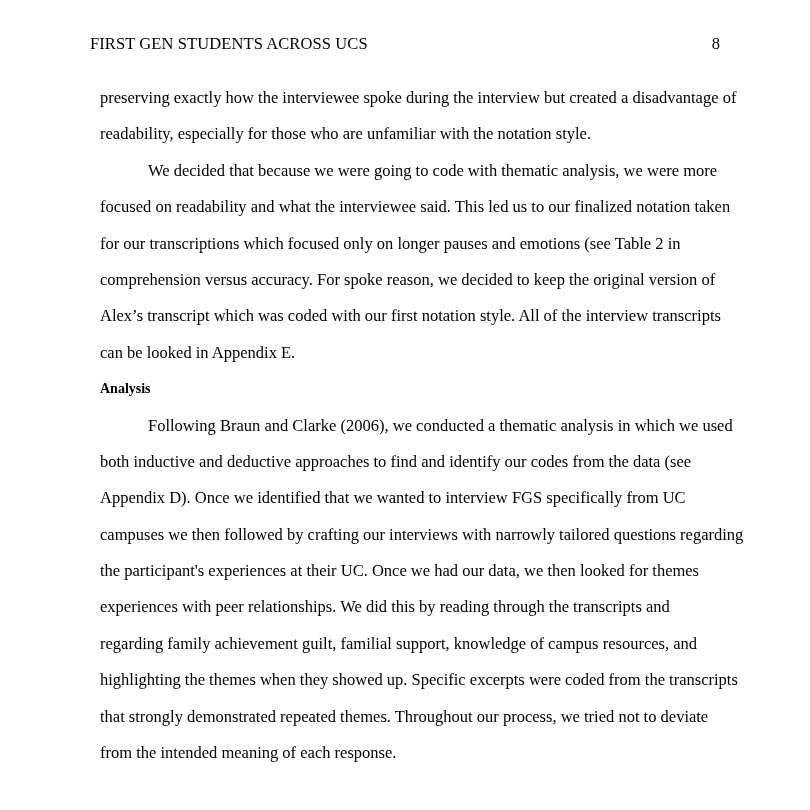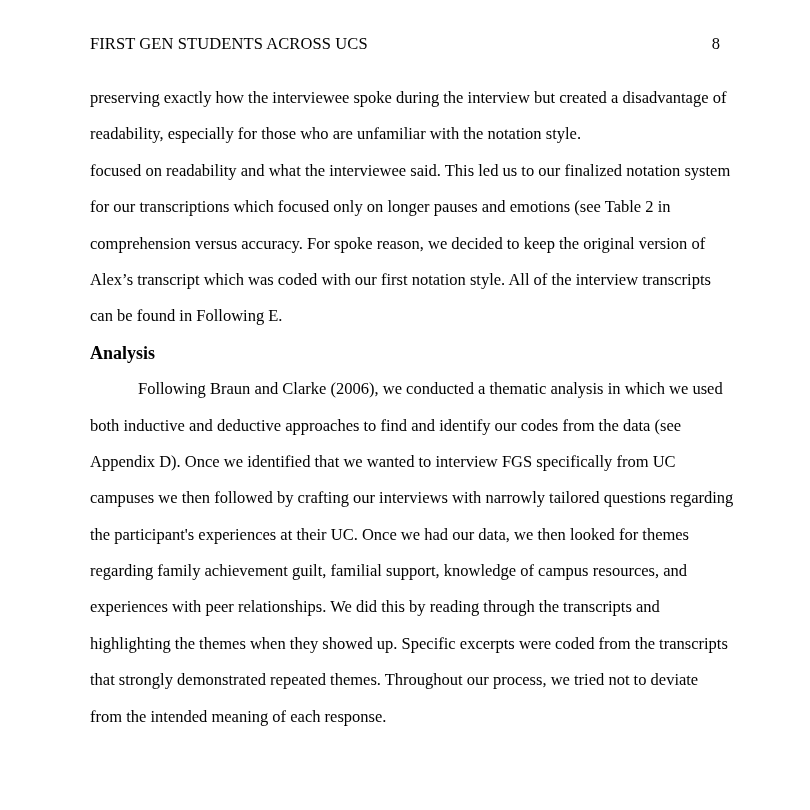--- a/index.html
+++ b/index.html
@@ -45,68 +45,69 @@
   }
   .page-number {
     white-space: nowrap;
     font-size: 16.5px;
   }
 
   
   .body-block {
     position: absolute;
     top: 80px;
-    left: 90px;
+    left: 100px;
     width: 632px;
   }
 
   
   .doc-line {
     font-size: 16.5px;
     line-height: 36.4px;
     height: 36.4px;
     white-space: pre;
     text-align: left;
   }
   .doc-line.indent {
     text-indent: 48px;
   }
 
   .section-heading {
-    font-size: 18px;
+    font-size: 14px;
     line-height: 36.4px;
     height: 36.4px;
     font-weight: bold;
     white-space: pre;
   }
 </style>
 </head>
 <body>
 
 <div class="page">
 
   <div class="page-header">
     <span class="running-head">FIRST GEN STUDENTS ACROSS UCS</span>
     <span class="page-number">8</span>
   </div>
 
   <div class="body-block" id="body-block">
       <div class="doc-line">preserving exactly how the interviewee spoke during the interview but created a disadvantage of</div>
       <div class="doc-line">readability, especially for those who are unfamiliar with the notation style.</div>
-      <div class="doc-line">focused on readability and what the interviewee said. This led us to our finalized notation system</div>
+      <div class="doc-line indent">We decided that because we were going to code with thematic analysis, we were more</div>
+      <div class="doc-line">focused on readability and what the interviewee said. This led us to our finalized notation taken</div>
       <div class="doc-line">for our transcriptions which focused only on longer pauses and emotions (see Table 2 in</div>
       <div class="doc-line">comprehension versus accuracy. For spoke reason, we decided to keep the original version of</div>
       <div class="doc-line">Alex’s transcript which was coded with our first notation style. All of the interview transcripts</div>
-      <div class="doc-line">can be found in Following E.</div>
+      <div class="doc-line">can be looked in Appendix E.</div>
       <div class="section-heading">Analysis</div>
       <div class="doc-line indent">Following Braun and Clarke (2006), we conducted a thematic analysis in which we used</div>
       <div class="doc-line">both inductive and deductive approaches to find and identify our codes from the data (see</div>
       <div class="doc-line">Appendix D). Once we identified that we wanted to interview FGS specifically from UC</div>
       <div class="doc-line">campuses we then followed by crafting our interviews with narrowly tailored questions regarding</div>
       <div class="doc-line">the participant's experiences at their UC. Once we had our data, we then looked for themes</div>
+      <div class="doc-line">experiences with peer relationships. We did this by reading through the transcripts and</div>
       <div class="doc-line">regarding family achievement guilt, familial support, knowledge of campus resources, and</div>
-      <div class="doc-line">experiences with peer relationships. We did this by reading through the transcripts and</div>
       <div class="doc-line">highlighting the themes when they showed up. Specific excerpts were coded from the transcripts</div>
       <div class="doc-line">that strongly demonstrated repeated themes. Throughout our process, we tried not to deviate</div>
       <div class="doc-line">from the intended meaning of each response.</div>
     </div>
 
 </div>
 
 </body></html>

